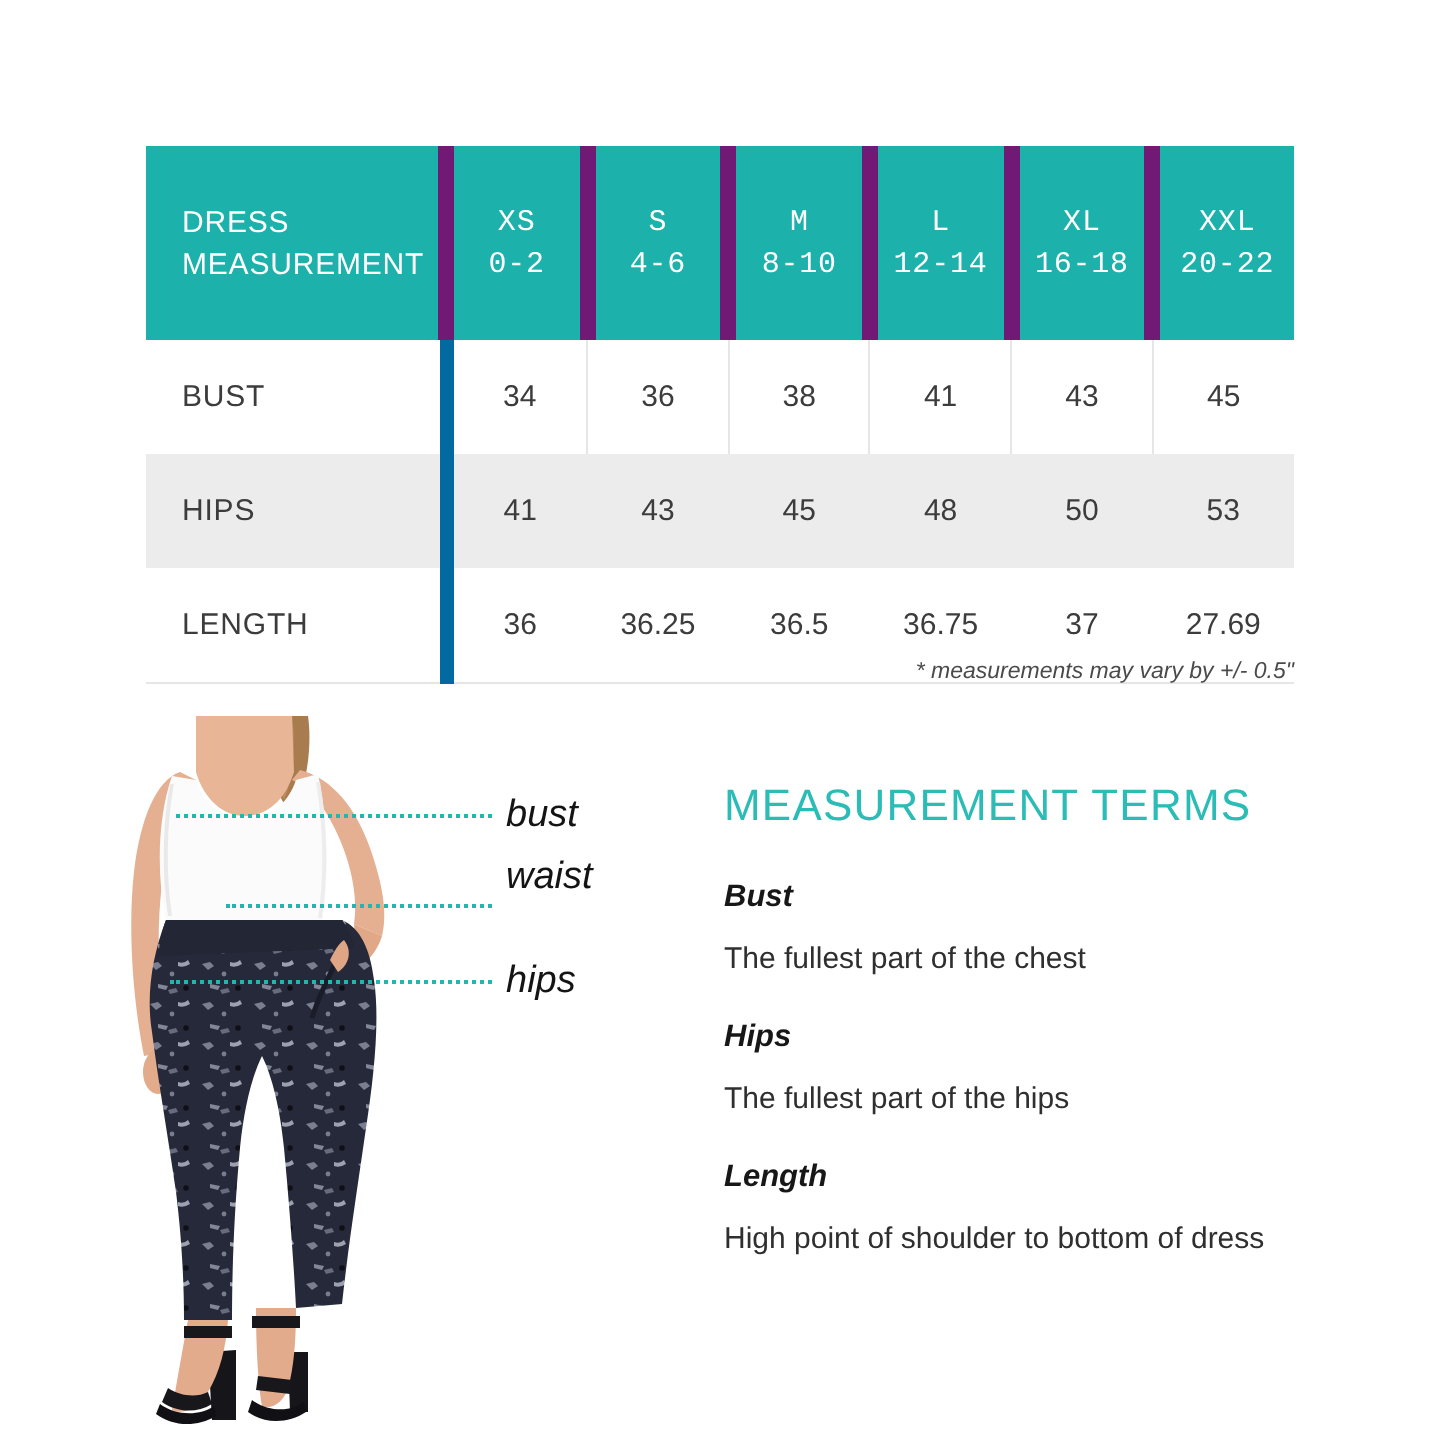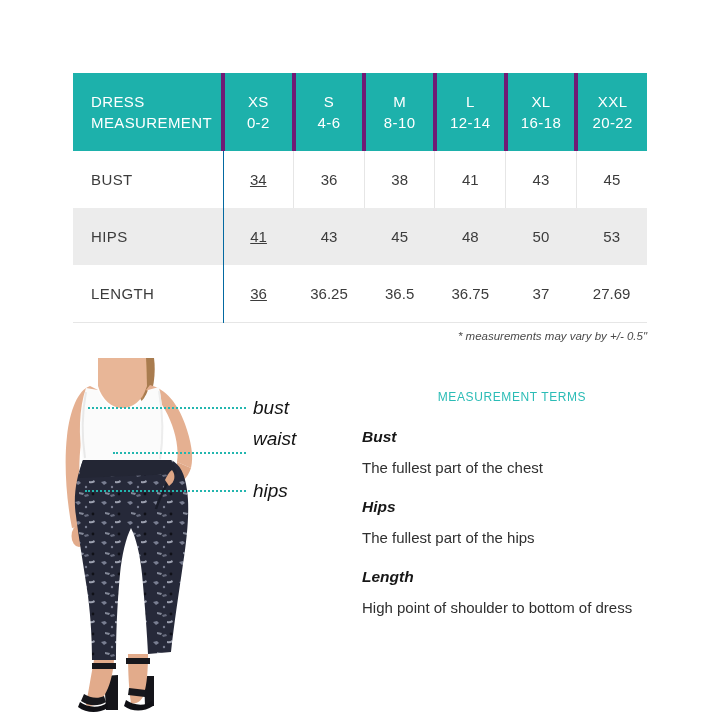--- a/index.html
+++ b/index.html
@@ -8,37 +8,37 @@
     font-family:"Liberation Sans", sans-serif;overflow:hidden;
     -webkit-font-smoothing:antialiased;
   }
   
   .size-table{
     position:absolute;left:73px;top:73px;width:574px;
     border-collapse:collapse;table-layout:fixed;
   }
   .size-table col.c-first{width:150px;}
   .size-table thead th{
-    background:#1db1ab;color:#ffffff;height:78px;
+    background:#1db1ab;color:#ffffff;height:97px;
     font-size:15px;font-weight:400;letter-spacing:.4px;
     text-align:center;vertical-align:middle;padding:0;line-height:21px;
   }
   .size-table thead th.first{
     text-align:left;padding-left:18px;
   }
-  .size-table thead th + th{border-left:4px solid #701a75;}
+  .size-table thead th + th{border-left:8px solid #701a75;font-family:Liberation Mono, monospace;}
   .size-table tbody tr{height:57px;}
   .size-table tbody th.rowlab{
     text-align:left;padding-left:18px;font-weight:400;
     font-size:15px;color:#3c3c3c;letter-spacing:.4px;
   }
   .size-table tbody td{
     text-align:center;font-size:15px;color:#3c3c3c;padding:0;
   }
-  .size-table tbody td:first-of-type{border-left:1px solid #0369a1;text-decoration:underline;}
+  .size-table tbody td:first-of-type{border-left:7px solid #0369a1;}
   .size-table tbody tr.r0 td + td{border-left:1px solid #e6e6e6;}
   .size-table tbody tr.r1{background:#ececec;}
   .size-table tbody tr:last-child{border-bottom:1px solid #e6e6e6;}
   
   .notes{
     position:absolute;right:73px;top:327px;text-align:right;
     font-style:italic;font-size:11.5px;color:#4a4a4a;line-height:18px;
   }
   
   .figure-wrap{position:absolute;left:20px;top:358px;width:230px;height:362px;}
@@ -50,23 +50,22 @@
   .mlabel{
     position:absolute;left:253px;font-style:italic;font-size:19px;
     color:#141414;z-index:6;
   }
   .mlabel.bust{top:397px;}
   .mlabel.waist{top:428px;}
   .mlabel.hips{top:480px;}
   
   .terms{position:absolute;left:362px;top:390px;width:300px;}
   .terms h2{
-    margin:0 0 24px 0;font-size:12px;font-weight:400;color:#2bbcb6;
+    margin:0 0 24px 0;font-size:22px;font-weight:400;color:#2bbcb6;
     letter-spacing:.6px;
-    text-align:center;
   }
   .term-item{margin-bottom:22px;}
   .term-name{
     font-size:15.5px;font-weight:bold;font-style:italic;color:#171717;
     line-height:17px;
   }
   .term-def{font-size:15px;color:#2f2f2f;line-height:17px;margin-top:14px;}
 </style>
 </head>
 <body>

